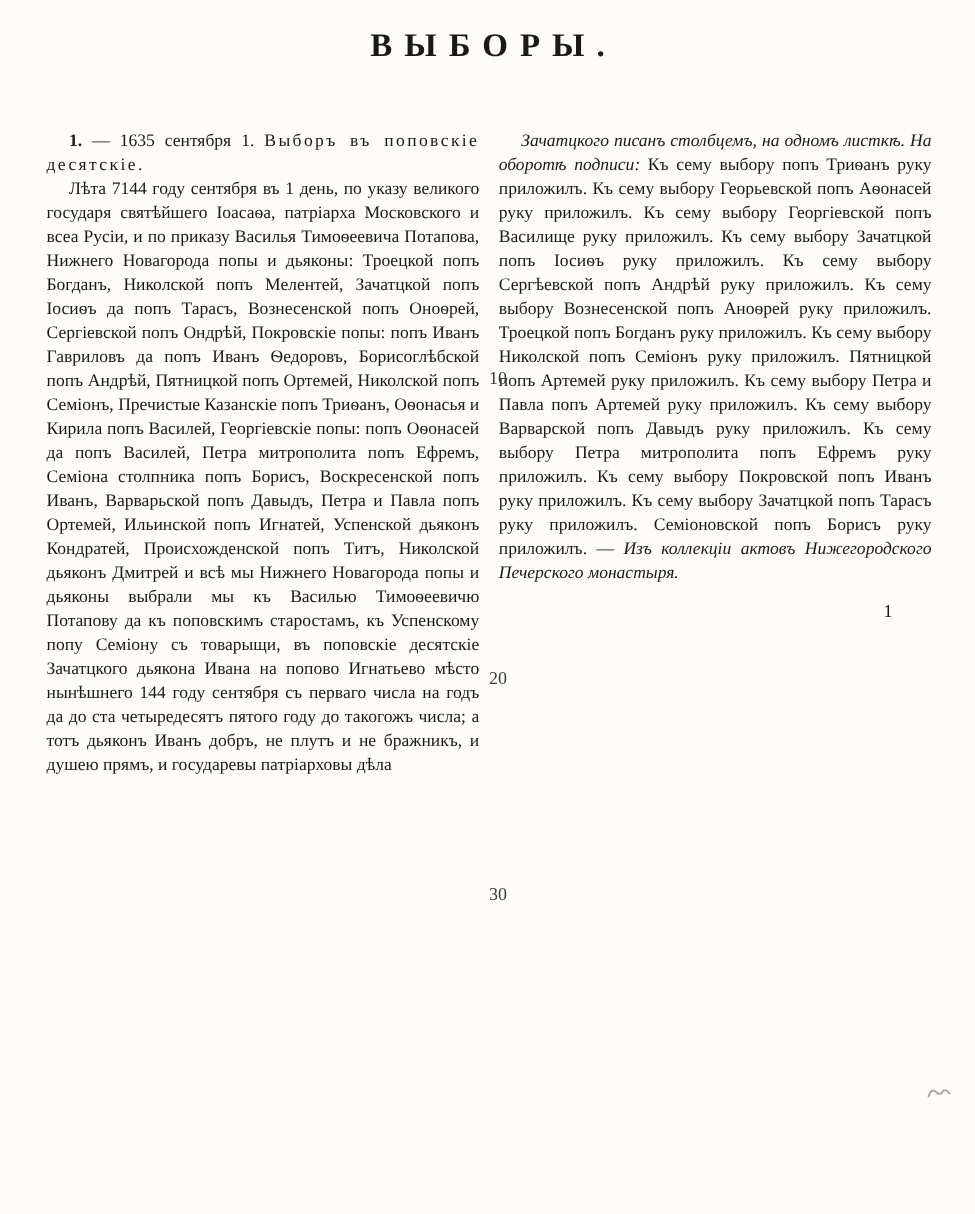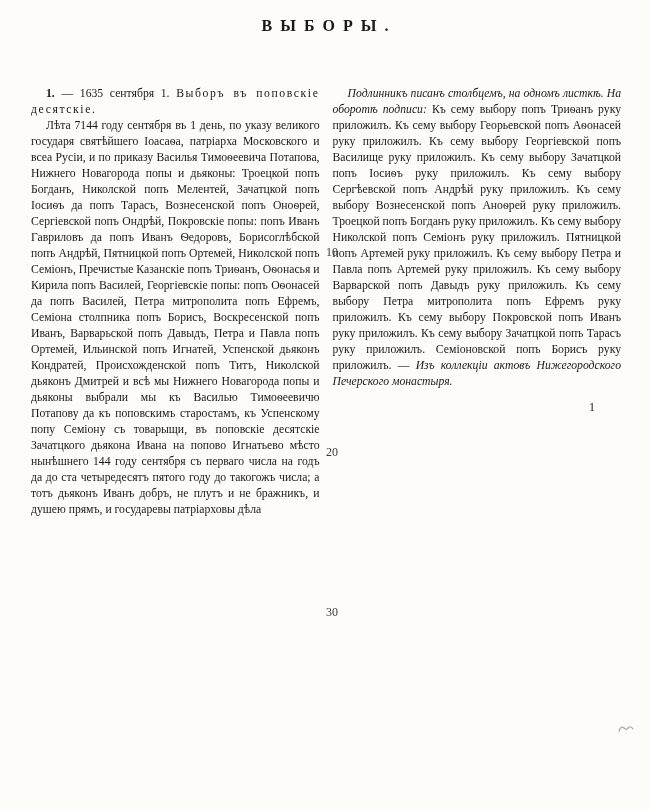--- a/index.html
+++ b/index.html
@@ -8,21 +8,21 @@
     background: #fdfcf8;
     overflow: hidden;
     font-family: "Liberation Serif", "DejaVu Serif", serif;
     color: #1b1916;
   }
   .page { position: relative; width: 650px; height: 809px; }
 
   .title {
     position: absolute; top: 17px; left: 0; width: 100%;
     text-align: center;
-    font-size: 16px; font-weight: bold;
+    font-size: 22px; font-weight: bold;
     letter-spacing: 8px; text-indent: 8px;
   }
 
   .columns {
     position: absolute; top: 86px; left: 31px; width: 590px;
     display: flex;
   }
   .col { width: 289px; }
   .col-left  { margin-right: 13px; font-family: Liberation Serif, serif; }
 
@@ -40,21 +40,21 @@
   i { font-style: italic; }
 
   .lineno {
     position: absolute;
     left: 283px; width: 24px;
     text-align: right;
     font-size: 12px; color: #3c3a36;
   }
   .n10 { top: 159px; }
   .n20 { top: 340px; margin-top: 19px; }
-  .n30 { top: 519px; }
+  .n30 { top: 503px; }
 
   .pageno {
     margin-top: 10px;
     padding-right: 26px;
     text-align: right;
     font-size: 12px;
   }
 
   .smudge {
     position: absolute;
@@ -72,21 +72,21 @@
   <div class="columns">
 
     <div class="col col-left">
       <p class="indent"><span class="num">1.</span>
         <span>— 1635 сентября 1.</span>
         <span class="spaced">Выборъ въ поповскіе десятскіе.</span></p>
       <p class="indent">Лѣта 7144 году сентября въ 1 день, по указу великого государя святѣйшего Іоасаѳа, патріарха Московского и всеа Русіи, и по приказу Василья Тимоѳеевича Потапова, Нижнего Новагорода попы и дьяконы: Троецкой попъ Богданъ, Николской попъ Мелентей, Зачатцкой попъ Іосиѳъ да попъ Тарасъ, Вознесенской попъ Оноѳрей, Сергіевской попъ Ондрѣй, Покровскіе попы: попъ Иванъ Гавриловъ да попъ Иванъ Ѳедоровъ, Борисоглѣбской попъ Андрѣй, Пятницкой попъ Ортемей, Николской попъ Семіонъ, Пречистые Казанскіе попъ Триѳанъ, Оѳонасья и Кирила попъ Василей, Георгіевскіе попы: попъ Оѳонасей да попъ Василей, Петра митрополита попъ Ефремъ, Семіона столпника попъ Борисъ, Воскресенской попъ Иванъ, Варварьской попъ Давыдъ, Петра и Павла попъ Ортемей, Ильинской попъ Игнатей, Успенской дьяконъ Кондратей, Происхожденской попъ Титъ, Николской дьяконъ Дмитрей и всѣ мы Нижнего Новагорода попы и дьяконы выбрали мы къ Василью Тимоѳеевичю Потапову да къ поповскимъ старостамъ, къ Успенскому попу Семіону съ товарыщи, въ поповскіе десятскіе Зачатцкого дьякона Ивана на попово Игнатьево мѣсто нынѣшнего 144 году сентября съ перваго числа на годъ да до ста четыредесятъ пятого году до такогожъ числа; а тотъ дьяконъ Иванъ добръ, не плутъ и не бражникъ, и душею прямъ, и государевы патріарховы дѣла</p>
     </div>
 
     <div class="col col-right">
-      <p class="indent"><i>Подлинникъ писанъ столбцемъ, на одномъ листкѣ. На оборотѣ подписи:</i>
+      <p class="indent"><i>Зачатцкого писанъ столбцемъ, на одномъ листкѣ. На оборотѣ подписи:</i>
         <span>Къ сему выбору попъ Триѳанъ руку приложилъ. Къ сему выбору Георьевской попъ Аѳонасей руку приложилъ. Къ сему выбору Георгіевской попъ Василище руку приложилъ. Къ сему выбору Зачатцкой попъ Іосиѳъ руку приложилъ. Къ сему выбору Сергѣевской попъ Андрѣй руку приложилъ. Къ сему выбору Вознесенской попъ Аноѳрей руку приложилъ. Троецкой попъ Богданъ руку приложилъ. Къ сему выбору Николской попъ Семіонъ руку приложилъ. Пятницкой попъ Артемей руку приложилъ. Къ сему выбору Петра и Павла попъ Артемей руку приложилъ. Къ сему выбору Варварской попъ Давыдъ руку приложилъ. Къ сему выбору Петра митрополита попъ Ефремъ руку приложилъ. Къ сему выбору Покровской попъ Иванъ руку приложилъ. Къ сему выбору Зачатцкой попъ Тарасъ руку приложилъ. Семіоновской попъ Борисъ руку приложилъ. —</span>
         <i>Изъ коллекціи актовъ Нижегородского Печерского монастыря.</i></p>
       <div class="pageno">1</div>
     </div>
 
     <span class="lineno n10">10</span>
     <span class="lineno n20">20</span>
     <span class="lineno n30">30</span>
 
   </div>

